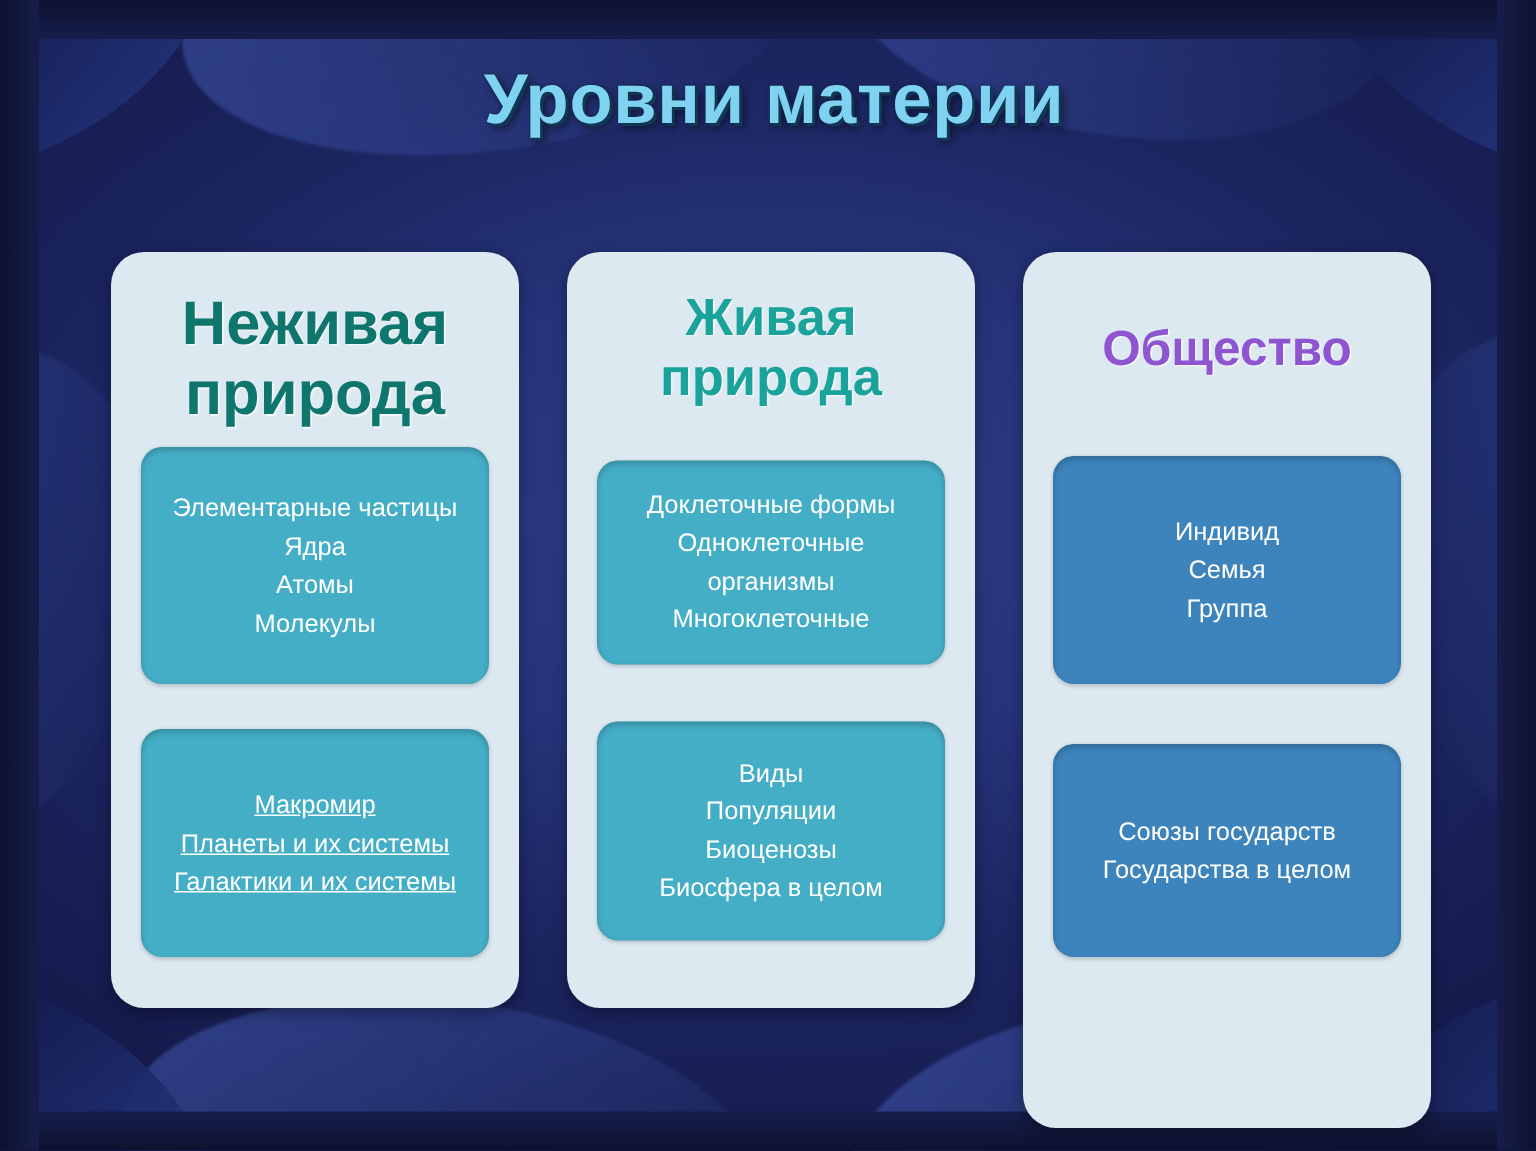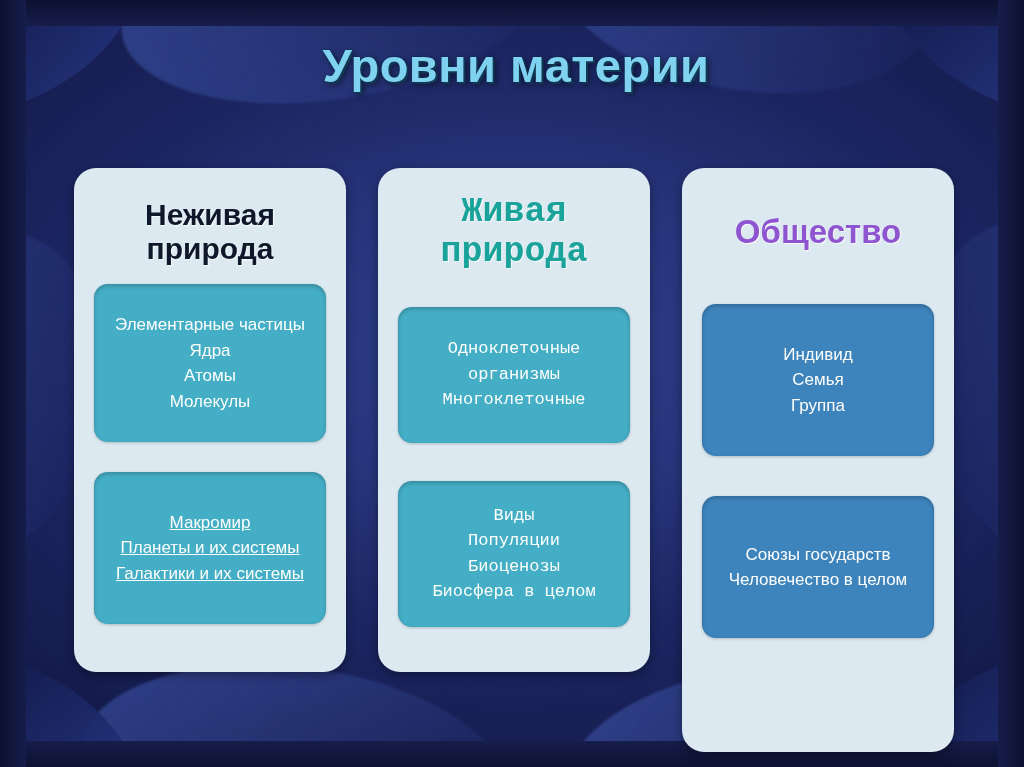--- a/index.html
+++ b/index.html
@@ -95,35 +95,35 @@
     width: 272px;
     background: #dce9f1;
     border-radius: 22px;
     box-shadow: 0 3px 10px rgba(0,0,0,0.35);
     padding: 14px 12px 20px 12px;
     box-sizing: border-box;
     display: flex;
     flex-direction: column;
   }
   .column.c1 { height: 504px; }
-  .column.c2 { height: 504px; font-family: Liberation Mono, monospace; }
+  .column.c2 { height: 504px; }
   .column.c3 { height: 584px; }
 
   .col-title {
     text-align: center;
     font-weight: bold;
     line-height: 1.15;
     padding: 10px 4px 6px 4px;
     min-height: 96px;
     box-sizing: border-box;
     display: flex;
     align-items: center;
     justify-content: center;
   }
-  .col-title.t1 { font-size: 30px; color: #0f172a; text-shadow: 1px 1px 1px rgba(255,255,255,0.8); }
+  .col-title.t1 { font-size: 41px; color: #0f766e; text-shadow: 1px 1px 1px rgba(255,255,255,0.8); }
   .col-title.t2 { font-size: 35px; color: #1aa39a; text-shadow: 1px 1px 1px rgba(255,255,255,0.8); }
   .col-title.t3 { font-size: 33px; color: #8f55d0; text-shadow: 1px 1px 1px rgba(255,255,255,0.85); }
 
   .card {
     border-radius: 14px;
     color: #ffffff;
     text-align: center;
     font-size: 17px;
     line-height: 1.5;
     padding: 14px 10px;
@@ -182,38 +182,39 @@
       <div class="card teal bot">
         <span class="row">Макромир</span>
         <span class="row">Планеты и их системы</span>
         <span class="row">Галактики и их системы</span>
       </div>
     </div>
 
     <div class="column c2">
       <div class="col-title t2">Живая природа</div>
       <div class="card teal top">
+        <span class="row">Доклеточные формы</span>
         <span class="row">Одноклеточные организмы</span>
         <span class="row">Многоклеточные</span>
       </div>
       <div class="card teal bot">
         <span class="row">Виды</span>
         <span class="row">Популяции</span>
         <span class="row">Биоценозы</span>
         <span class="row">Биосфера в целом</span>
       </div>
     </div>
 
     <div class="column c3">
       <div class="col-title t3">Общество</div>
       <div class="card blue top">
         <span class="row">Индивид</span>
         <span class="row">Семья</span>
         <span class="row">Группа</span>
       </div>
       <div class="card blue bot">
         <span class="row">Союзы государств</span>
-        <span class="row">Человечество в целом</span>
+        <span class="row">Государства в целом</span>
       </div>
     </div>
 
   </div>
 </div>
 
 </body></html>

